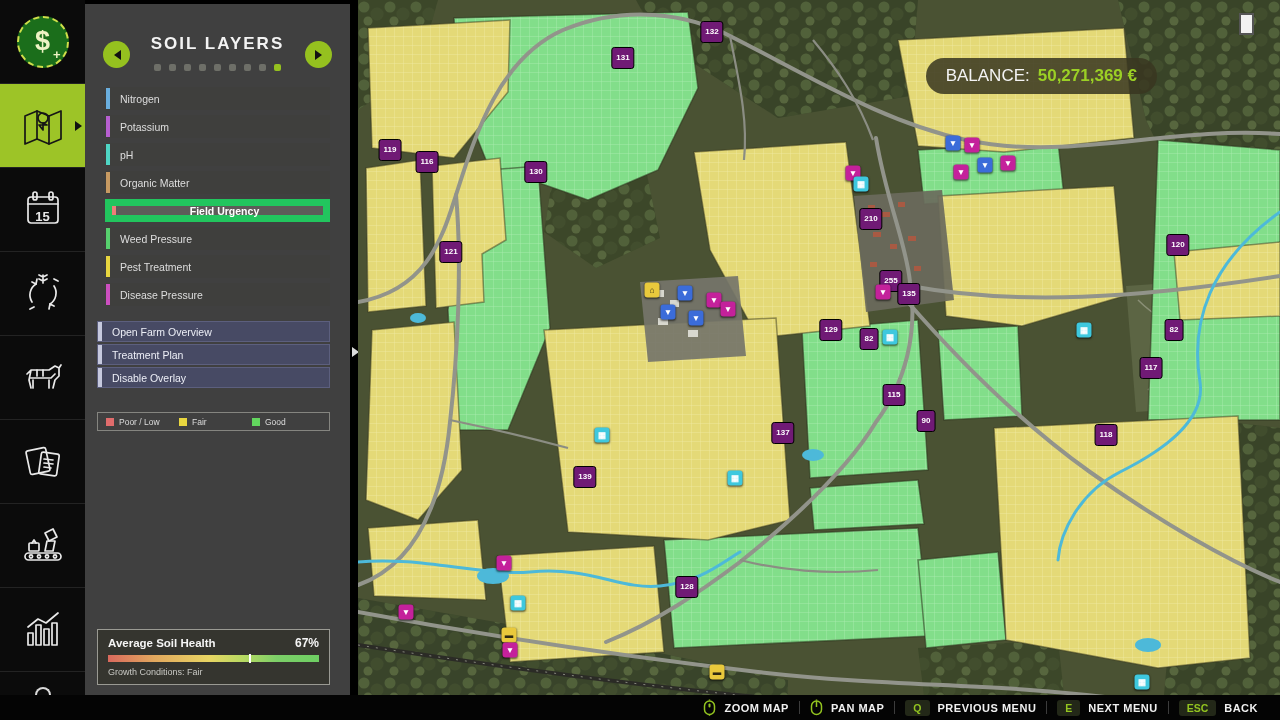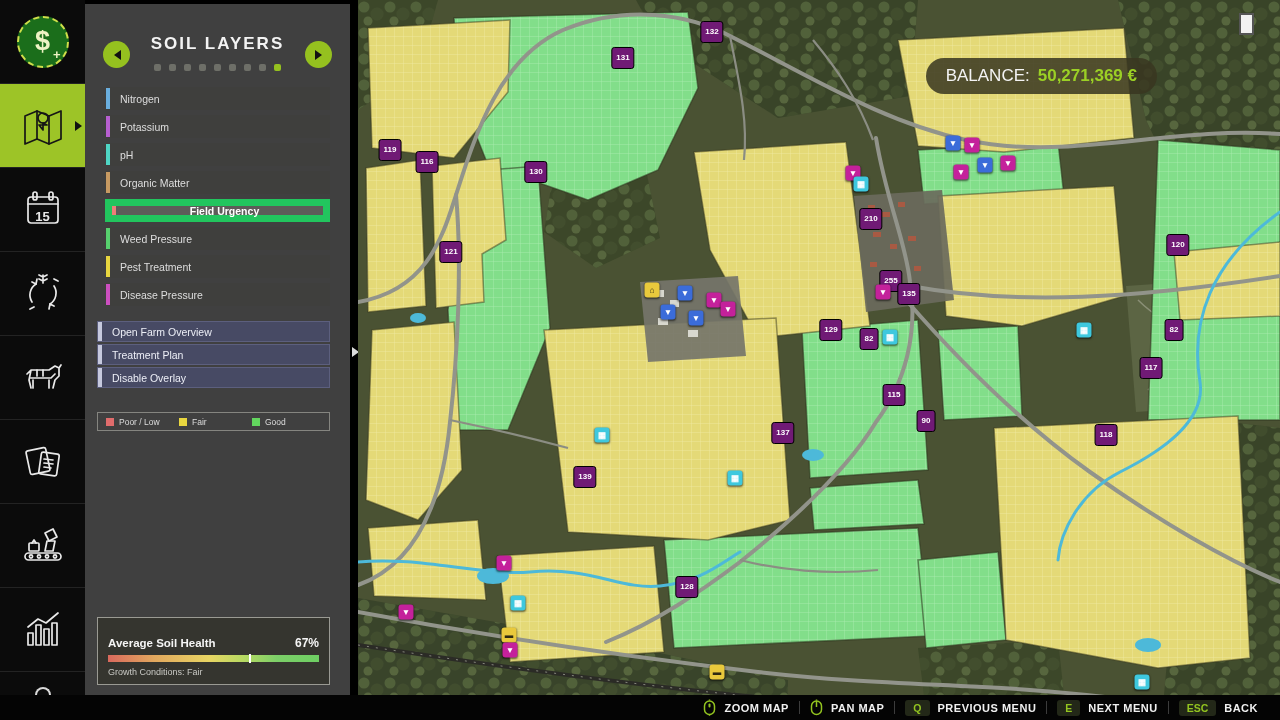--- a/index.html
+++ b/index.html
@@ -40,21 +40,21 @@
   .layer-row.selected{background:#5d5c59;border:7px solid #22c55e;justify-content:center;}
   .layer-row.selected .layer-label{font-weight:bold;color:#fff;}
   #panel-buttons{margin:15px 20px 0 12px;}
   .pbtn{position:relative;height:21px;background:#474a64;margin-bottom:2px;display:flex;align-items:center;cursor:pointer;border:1px solid #5c5f7e;}
   .pbtn .accent{position:absolute;left:0;top:0;bottom:0;width:4px;background:#c6c9de;}
   .pbtn .pbtn-label{margin-left:14px;color:#eceef6;font-size:10.5px;}
   #legend{margin:24px 20px 0 12px;height:19px;border:1px solid #858580;display:flex;align-items:center;padding:0 8px;gap:4px;}
   .leg-item{display:flex;align-items:center;gap:5px;flex:1;}
   .leg-sw{width:8px;height:8px;}
   .leg-label{color:#dcdcdc;font-size:8.5px;}
-  #soilbox{position:absolute;left:12px;right:20px;bottom:14px;background:#35352f;border:1px solid #9a9a93;padding:18px 10px 7px 10px;}
+  #soilbox{position:absolute;left:12px;right:20px;bottom:14px;background:#35352f;border:1px solid #9a9a93;padding:6px 10px 7px 10px;}
   .soil-row{display:flex;justify-content:space-between;align-items:baseline;}
   .soil-title{color:#f5f5f5;font-size:11.5px;font-weight:bold;}
   .soil-val{color:#f5f5f5;font-size:12px;font-weight:bold;}
   .soil-bar{position:relative;height:7px;margin-top:5px;background:linear-gradient(90deg,#d9695d 0%,#e2a85e 22%,#e8d563 48%,#b7d962 64%,#7ccf68 80%,#6ecf63 100%);}
   .soil-mark{position:absolute;top:-1px;bottom:-1px;width:2px;background:#fff;}
   .soil-sub{margin-top:5px;color:#c9c9c4;font-size:9px;}
   .panel-arrow{position:absolute;left:352px;top:347px;width:0;height:0;border:5px solid transparent;border-left:7px solid #dcdcdc;}
 
   
   #map{position:absolute;left:358px;top:0;width:922px;height:695px;background:#4a5233;overflow:hidden;cursor:grab;}

